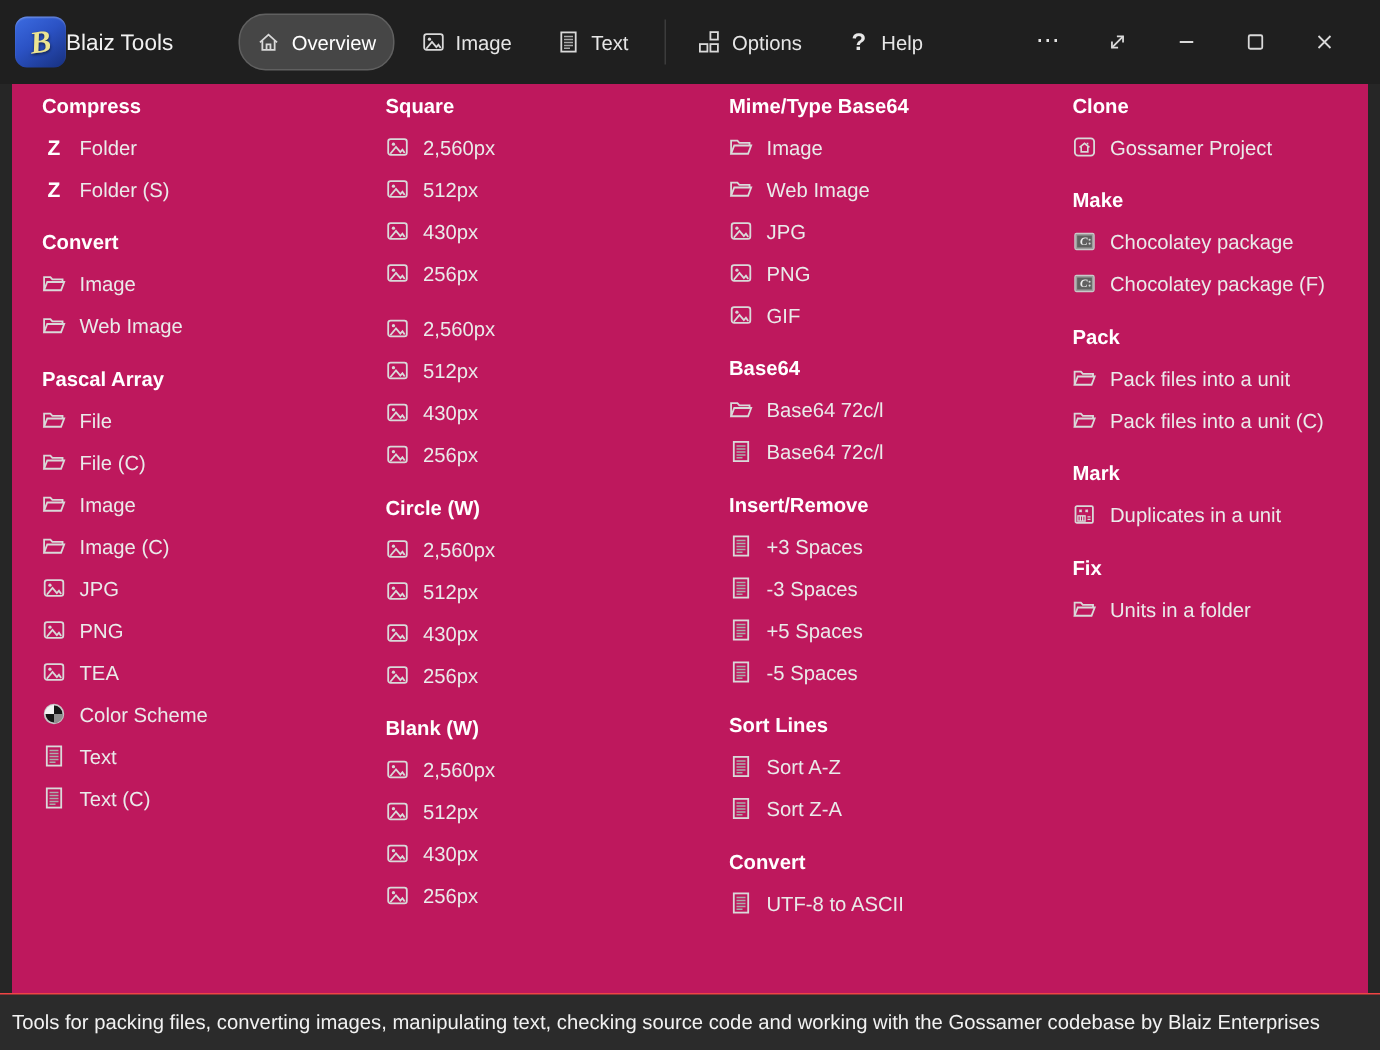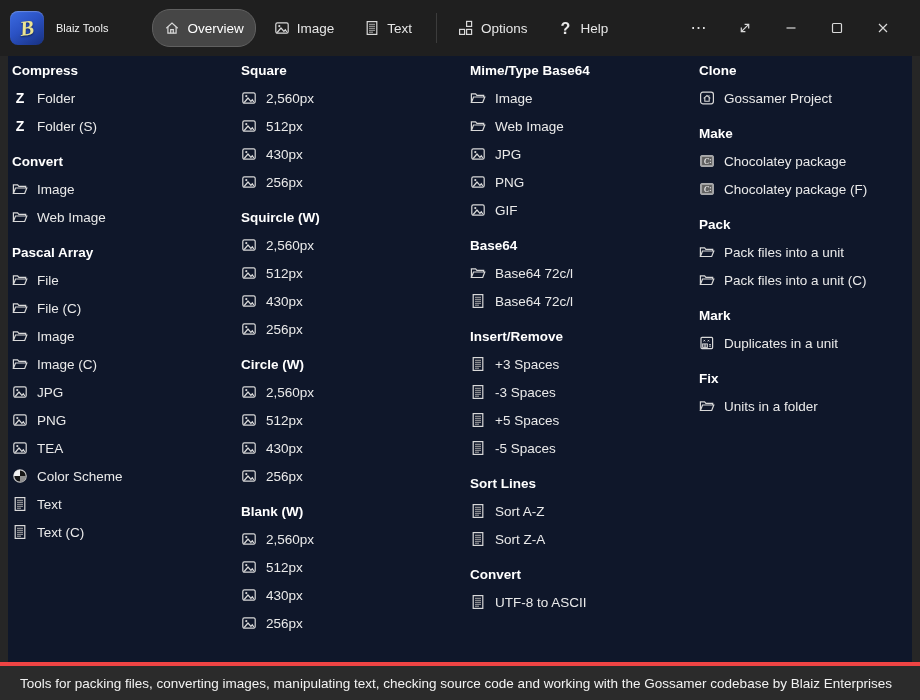--- a/index.html
+++ b/index.html
@@ -18,21 +18,21 @@
     width:34px;height:34px;margin-left:10px;border-radius:8px;
     background:linear-gradient(145deg,#3c6ce2 0%,#2b52c4 45%,#17307e 100%);
     display:flex;align-items:center;justify-content:center;
     box-shadow:inset 0 1px 1px rgba(255,255,255,.25);
   }
   .logo span{
     font-family:"Liberation Serif","DejaVu Serif",serif;
     font-style:italic;font-weight:bold;font-size:21px;color:#ece492;
     text-shadow:0 1px 2px rgba(0,0,0,.6);transform:rotate(-8deg);
   }
-  .app-title{margin-left:12px;font-size:11px;color:#f2f2f2;}
+  .app-title{font-size:15px;color:#f2f2f2;}
   .tabs{display:flex;align-items:center;gap:6px;margin-left:44px;}
   .tab{
     display:flex;align-items:center;gap:7px;height:36px;padding:0 11px;
     border-radius:6px;border:1px solid transparent;font-size:13.5px;color:#e6e6e6;
     cursor:default;white-space:nowrap;
   }
   .tab.active{background:#464646;border-color:#606060;color:#ffffff;border-radius:18px;}
   .vdivider{width:1px;height:30px;background:#3c3c3c;margin:0 9px 0 12px;}
   .menu{display:flex;align-items:center;gap:6px;}
   .wincontrols{margin-left:auto;display:flex;align-items:center;margin-right:14px;}
@@ -43,32 +43,32 @@
   .icon{display:inline-flex;width:16px;height:16px;align-items:center;justify-content:center;flex:0 0 auto;}
   .zglyph{font-weight:bold;font-size:14px;color:#ffffff;line-height:15px;}
   .helpglyph{font-weight:bold;font-size:16px;color:#e8e8e8;line-height:15px;}
   .dotsglyph{font-size:16px;color:#e3e3e3;line-height:10px;letter-spacing:1px;}
   
   .edge{position:absolute;top:56px;bottom:38px;width:8px;background:#262626;}
   .edge.left{left:0;} .edge.right{right:0;}
   
   .columns{
     position:absolute;top:56px;left:8px;right:8px;bottom:38px;
-    display:flex;padding:2px 0 0 4px;background:#0f172a;overflow:hidden;
+    display:flex;padding:2px 0 0 20px;background:#be185d;overflow:hidden;
   }
   .col{width:229px;flex:0 0 auto;}
   .section + .section{margin-top:9px;}
   .section-title{height:26px;line-height:26px;font-weight:bold;font-size:13.5px;color:#ffffff;}
   .item{height:28px;display:flex;align-items:center;gap:9px;font-size:13.5px;color:#eaeaea;cursor:default;}
   .item .label{white-space:nowrap;}
   
   .statusbar{
     position:absolute;left:0;right:0;bottom:0;height:38px;background:#2b2b2b;
-    display:flex;align-items:center;padding-left:20px;font-size:13.5px;color:#f2f2f2;
-    border-top:4px solid #ef4444;box-sizing:border-box;
+    display:flex;align-items:center;padding-left:8px;font-size:13.5px;color:#f2f2f2;
+    border-top:1px solid #ef4444;box-sizing:border-box;
   }
 </style>
 </head>
 <body>
 
 <div class="window">
 
   <div class="titlebar">
     <div class="logo">
       <span>B</span>
@@ -340,21 +340,20 @@
               <svg width="16" height="16" viewBox="0 0 16 16" fill="none" stroke="#d9d9d9" stroke-width="1.2">
                 <rect x="1.8" y="2.8" width="12.4" height="10.4" rx="1.6"></rect>
                 <circle cx="5.3" cy="6.1" r="1.1" fill="#d9d9d9" stroke="none"></circle>
                 <path d="M3.2 12.5 L7 8 L9.9 11.4 L11.3 9.8 L12.8 12"></path>
               </svg>
             </span>
             <span class="label">256px</span>
           </div>
         </div>
         <div class="section">
-          <div class="section-title">Squircle (W)</div>
           <div class="item">
             <span class="icon">
               <svg width="16" height="16" viewBox="0 0 16 16" fill="none" stroke="#d9d9d9" stroke-width="1.2">
                 <rect x="1.8" y="2.8" width="12.4" height="10.4" rx="1.6"></rect>
                 <circle cx="5.3" cy="6.1" r="1.1" fill="#d9d9d9" stroke="none"></circle>
                 <path d="M3.2 12.5 L7 8 L9.9 11.4 L11.3 9.8 L12.8 12"></path>
               </svg>
             </span>
             <span class="label">2,560px</span>
           </div>

